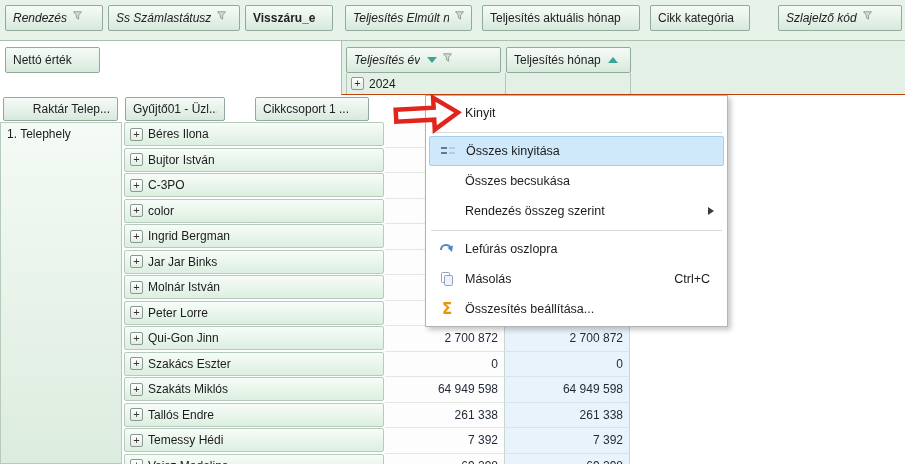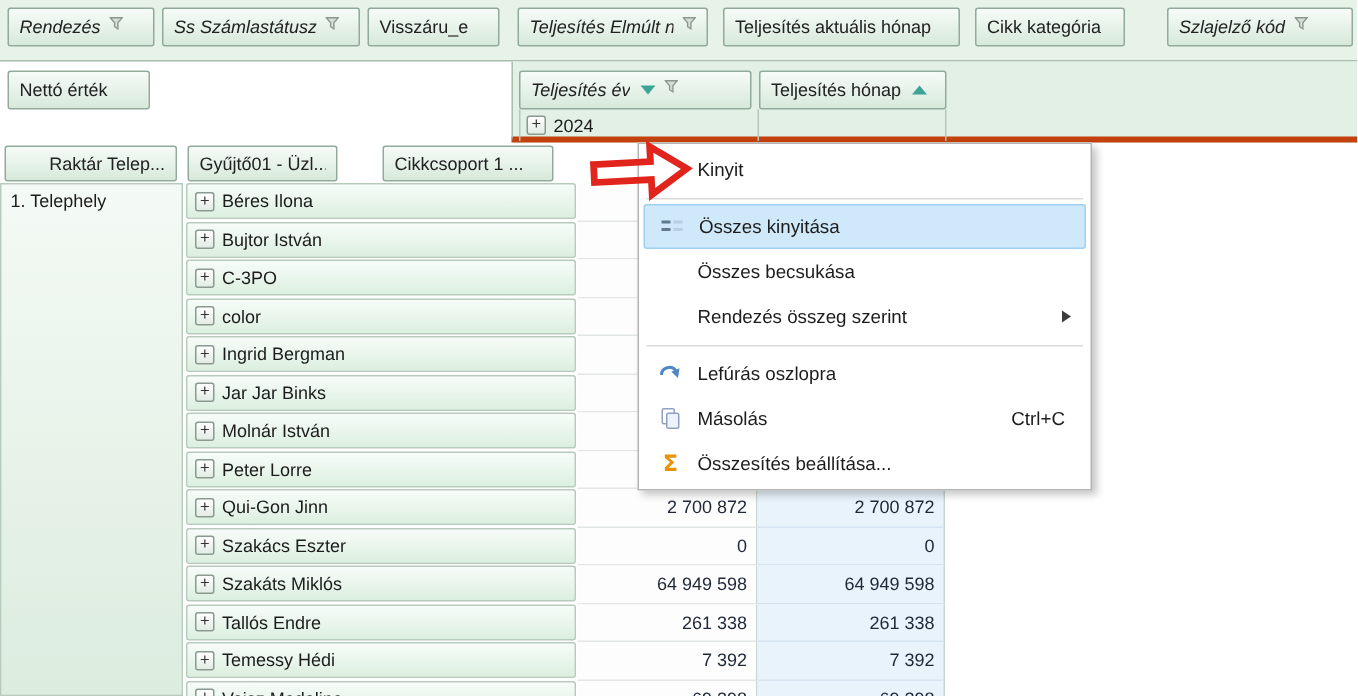--- a/index.html
+++ b/index.html
@@ -2,21 +2,21 @@
 <html><head>
 <meta charset="utf-8">
 <style>
   html,body{margin:0;padding:0;background:#fff;}
   .screen{position:relative;width:905px;height:464px;overflow:hidden;background:#fff;
           font-family:"Liberation Sans",sans-serif;font-size:12px;color:#1c1c1c;}
   
   .filter-strip{position:absolute;left:0;top:0;width:905px;height:41px;
                 background:#e7f2e9;border-bottom:1px solid #abbfb0;box-sizing:border-box;}
   .col-panel{position:absolute;left:341px;top:41px;width:564px;height:54px;
-             background:#e3f0e6;border-left:1px solid #abbfb0;border-bottom:4px solid #c2410c;box-sizing:border-box;}
+             background:#e3f0e6;border-left:1px solid #abbfb0;border-bottom:1px solid #c2410c;box-sizing:border-box;}
   
   .fbtn{position:absolute;height:26px;box-sizing:border-box;display:flex;align-items:center;
         padding:0 7px;border:1px solid #92aa9b;border-radius:2px;
         background:linear-gradient(#f6fbf7,#d7e9db);color:#222;white-space:nowrap;overflow:hidden;}
   .fbtn.it .lbl{font-style:italic;}
   .fbtn .lbl{flex:0 1 auto;overflow:hidden;text-overflow:clip;}
   .funnel{margin-left:6px;margin-top:-6px;flex:0 0 auto;}
   .arr{width:0;height:0;flex:0 0 auto;margin-left:7px;}
   .arr-down{border-left:5px solid transparent;border-right:5px solid transparent;border-top:6px solid #3aa596;}
   .arr-up{border-left:5px solid transparent;border-right:5px solid transparent;border-bottom:6px solid #3aa596;}
@@ -64,21 +64,21 @@
         <svg class="funnel" width="9" height="9" viewBox="0 0 9 9">
           <path d="M0.5 0.8 H8.5 L5.6 4.2 V8.2 L3.4 6.8 V4.2 Z" fill="#d4ddd6" stroke="#8a978e" stroke-width="0.9"></path>
         </svg>
       </div>
       <div class="fbtn it" style="left: 108px; top: 5px; width: 132px;">
         <span class="lbl">Ss Számlastátusz</span>
         <svg class="funnel" width="9" height="9" viewBox="0 0 9 9">
           <path d="M0.5 0.8 H8.5 L5.6 4.2 V8.2 L3.4 6.8 V4.2 Z" fill="#d4ddd6" stroke="#8a978e" stroke-width="0.9"></path>
         </svg>
       </div>
-      <div class="fbtn" style="left: 245px; top: 5px; width: 88px;">
+      <div class="fbtn" style="left: 245px; top: 5px; width: 88px; font-weight: bold;">
         <span class="lbl">Visszáru_e</span>
       </div>
       <div class="fbtn it" style="left: 345px; top: 5px; width: 127px;">
         <span class="lbl">Teljesítés Elmúlt nap</span>
         <svg class="funnel" width="9" height="9" viewBox="0 0 9 9">
           <path d="M0.5 0.8 H8.5 L5.6 4.2 V8.2 L3.4 6.8 V4.2 Z" fill="#d4ddd6" stroke="#8a978e" stroke-width="0.9"></path>
         </svg>
       </div>
       <div class="fbtn" style="left: 482px; top: 5px; width: 158px;">
         <span class="lbl">Teljesítés aktuális hónap</span>

